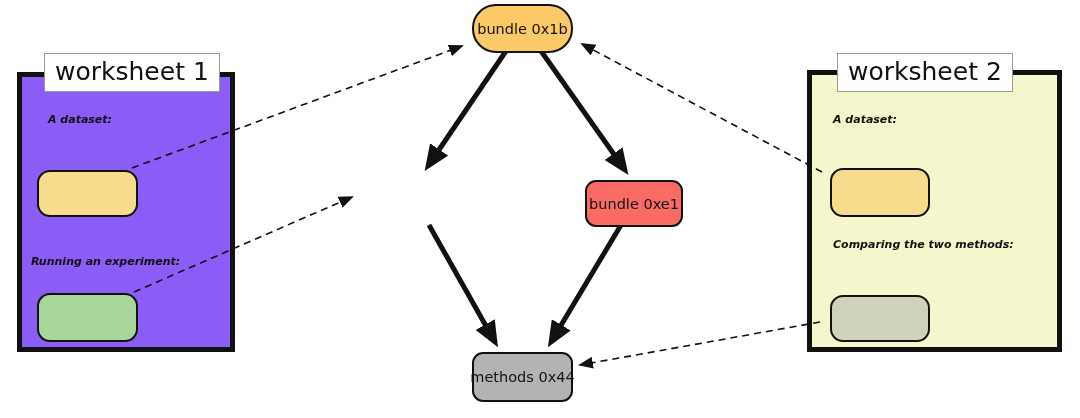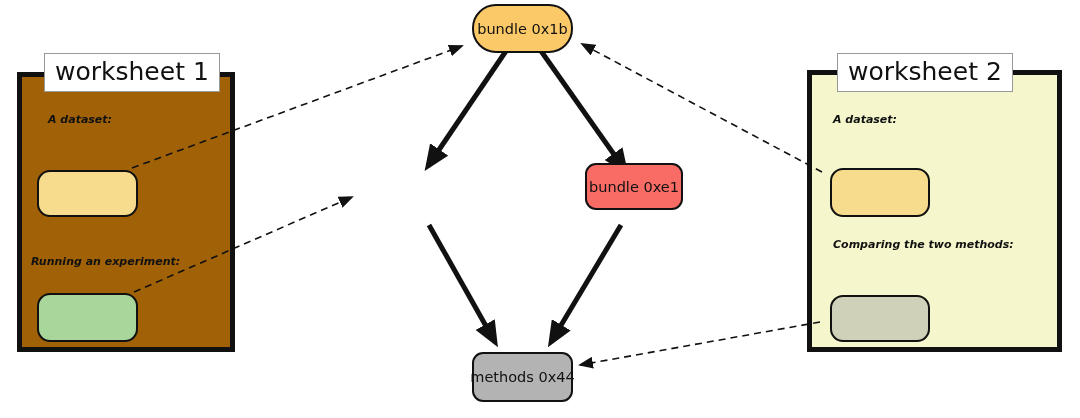--- a/index.html
+++ b/index.html
@@ -79,29 +79,29 @@
     display: flex;
     align-items: center;
     justify-content: center;
     font-size: 14.5px;
     color: #111111;
     z-index: 3;
     white-space: nowrap;
   }
   #bundle-0x1b { left: 472px; top: 4px;   width: 101px; height: 49px; border-radius: 24px; }
   #bundle-0x19 { left: 360px; top: 178px; width: 100px; height: 49px; }
-  #bundle-0xe1 { left: 585px; top: 163px; width: 98px;  height: 47px; }
+  #bundle-0xe1 { left: 585px; top: 180px; width: 98px;  height: 47px; }
   #bundle-0x44 { left: 472px; top: 352px; width: 101px; height: 50px; }
 </style>
 </head>
 <body>
 
 <div class="canvas">
 
-  <div class="worksheet" id="worksheet-1" style="background-color: #a16207; padding-left: 12px;">
+  <div class="worksheet" id="worksheet-1" style="background-color: #8b5cf6; padding-left: 12px;">
     <div class="worksheet-title">worksheet 1</div>
     <div class="ws-label" id="ws1-label-dataset">A dataset:</div>
     <div class="ws-item" id="ws1-item-dataset" style="background-color: rgb(247, 220, 142);"></div>
     <div class="ws-label" id="ws1-label-experiment">Running an experiment:</div>
     <div class="ws-item" id="ws1-item-experiment" style="background-color: rgb(168, 214, 155);"></div>
   </div>
 
   <div class="worksheet" id="worksheet-2" style="background-color: rgb(245, 246, 204);">
     <div class="worksheet-title">worksheet 2</div>
     <div class="ws-label" id="ws2-label-dataset">A dataset:</div>

